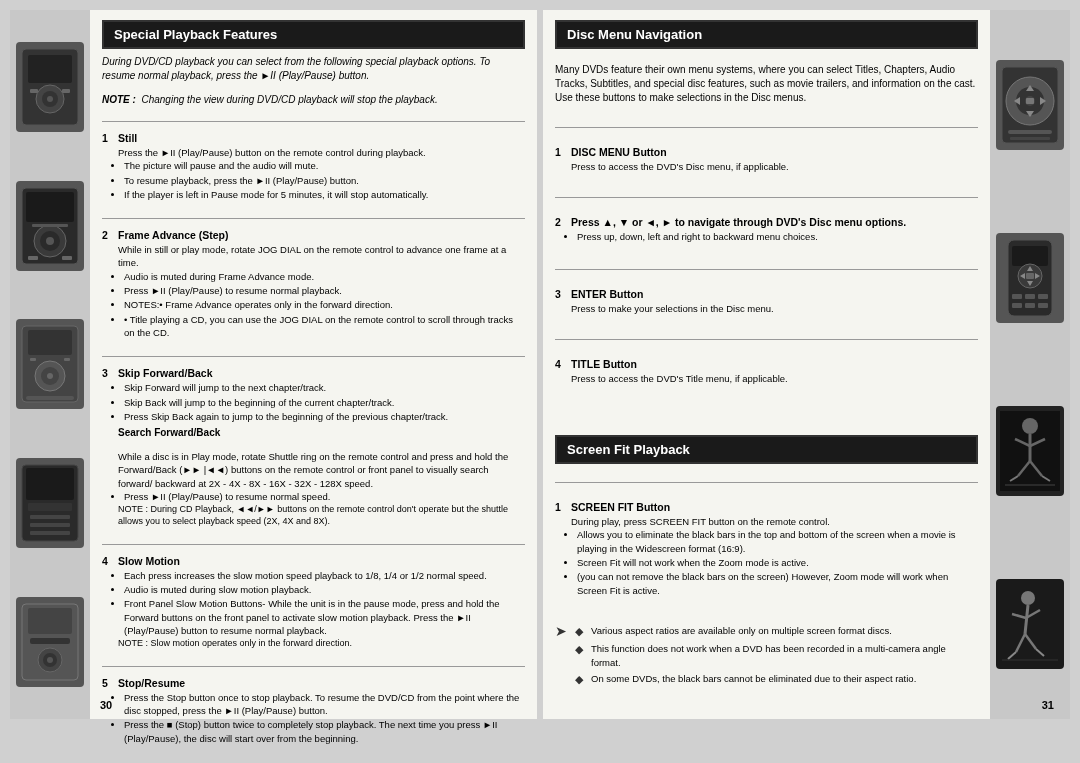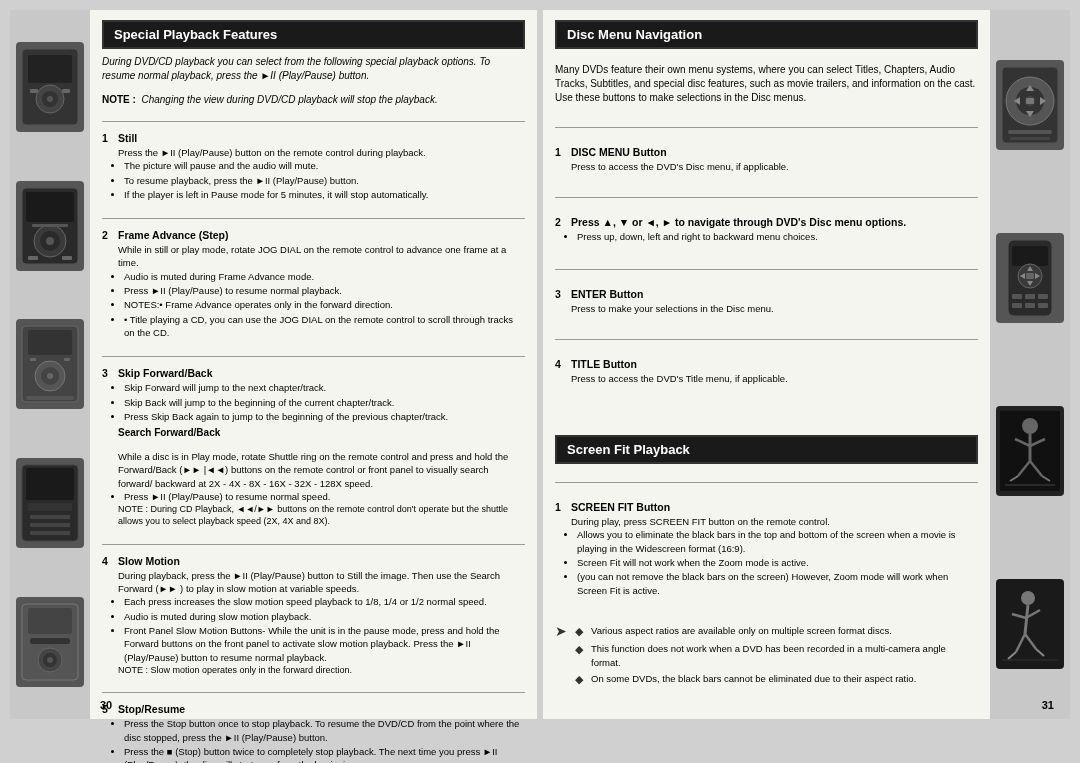--- a/index.html
+++ b/index.html
@@ -82,20 +82,21 @@
       line-height: 1.4;
       margin-bottom: 4px;
     }
     .note-text {
       font-size: 10px;
       line-height: 1.4;
       margin-bottom: 4px;
     }
     .note-text strong {
       font-weight: bold;
+      font-style: italic;
     }
     
     .numbered-section {
       margin-bottom: 6px;
     }
     .numbered-section .num-header {
       display: flex;
       gap: 4px;
       font-size: 10.5px;
       font-weight: bold;
@@ -327,21 +328,20 @@
         <div class="note-inline">NOTE :  During CD Playback, ◄◄/►► buttons on the remote control don't operate but the shuttle allows you to select playback speed (2X, 4X and 8X).</div>
       </div>
 
       <hr class="section-divider">
 
       <div class="numbered-section">
         <div class="num-header">
           <span class="num">4</span>
           <span>Slow Motion</span>
         </div>
-        <div class="body-text">During playback, press the ►II (Play/Pause) button to Still the image. Then use the Search Forward (►► ) to play in slow motion at variable speeds.</div>
         <ul class="bullet-list">
           <li>Each press increases the slow motion speed playback to 1/8, 1/4 or 1/2 normal speed.</li>
           <li>Audio is muted during slow motion playback.</li>
           <li>Front Panel Slow Motion Buttons- While the unit is in the pause mode, press and hold the Forward buttons on the front panel to activate slow motion playback. Press the ►II (Play/Pause) button to resume normal playback.</li>
         </ul>
         <div class="note-inline">NOTE :  Slow motion operates only in the forward direction.</div>
       </div>
 
       <hr class="section-divider">
 

